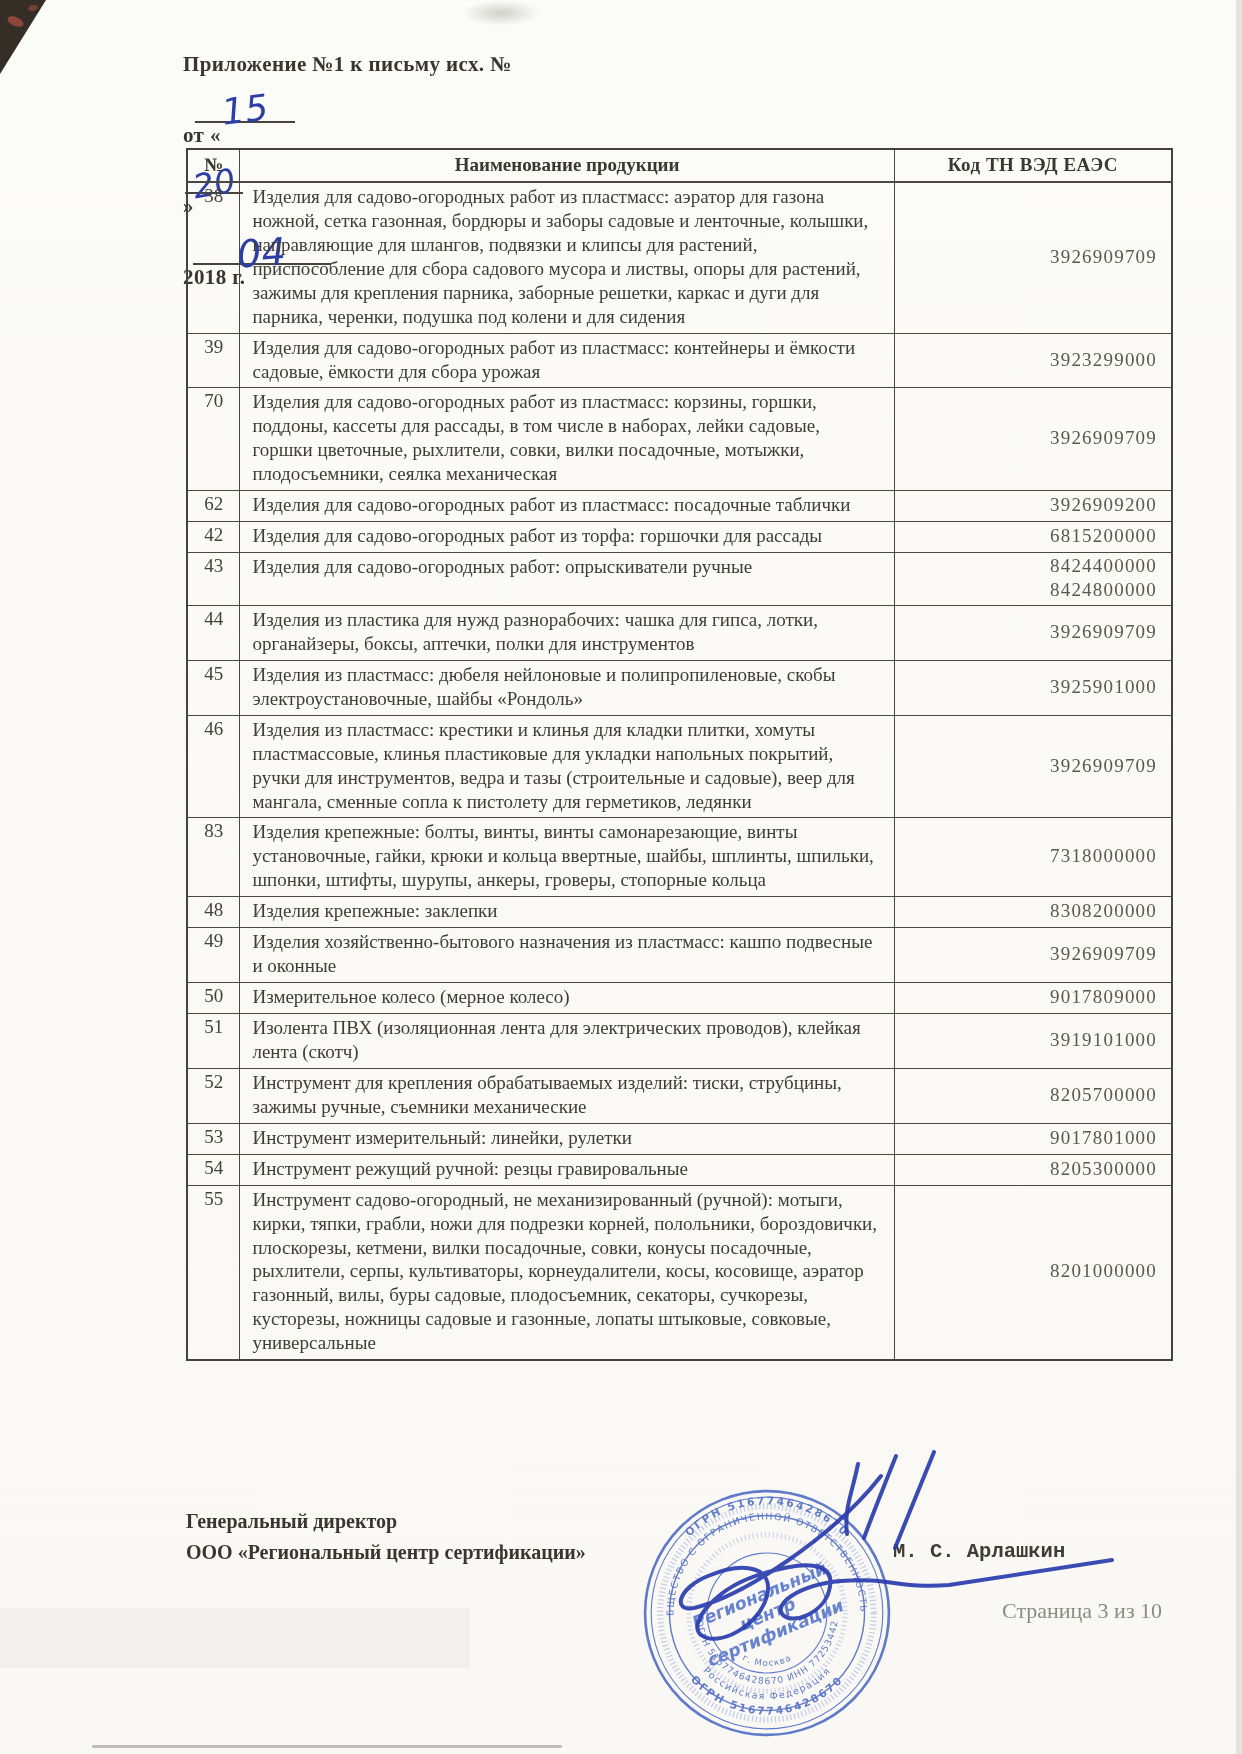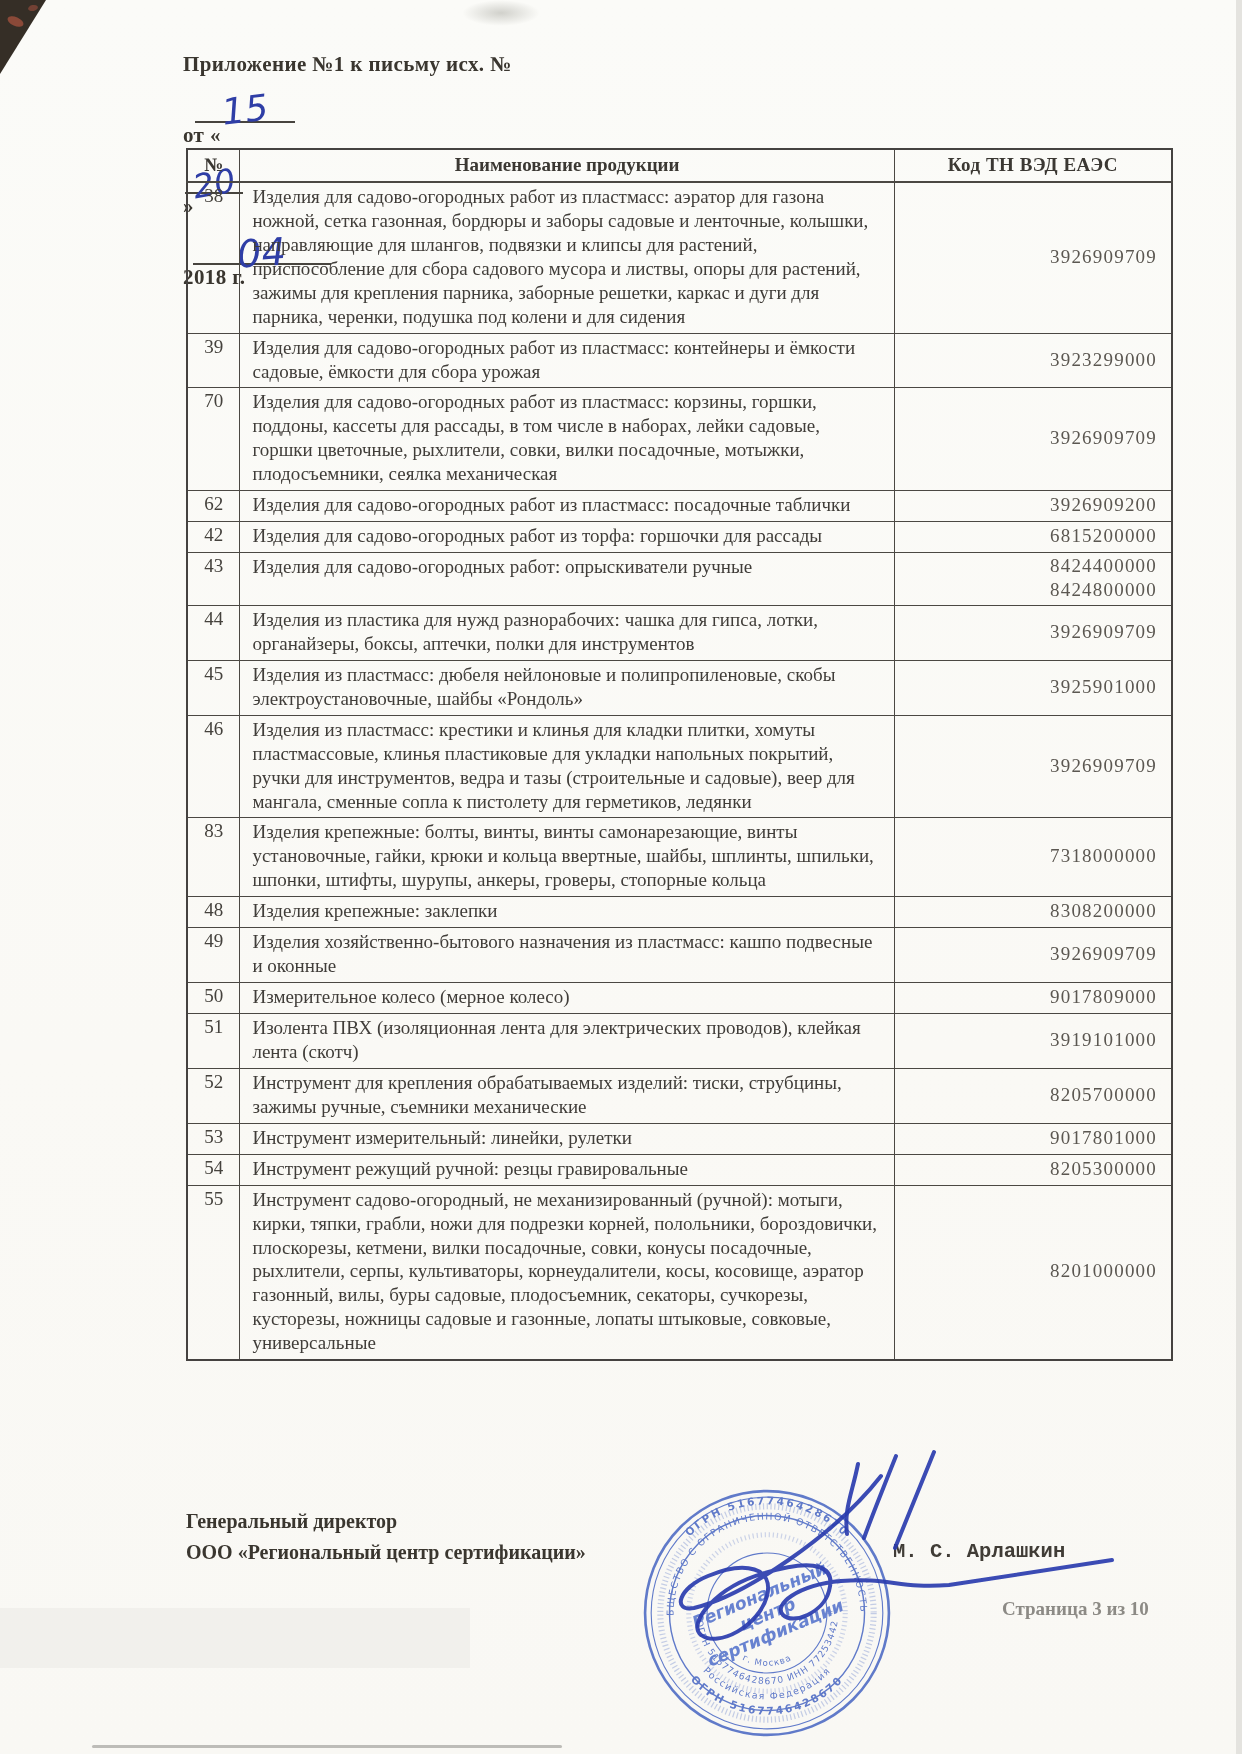--- a/index.html
+++ b/index.html
@@ -45,21 +45,21 @@
   th.h-code{color:#56524c;letter-spacing:.5px;}
   td.c-num{width:47px;text-align:center;vertical-align:top;padding:1px 2px 3px 2px;color:#45423d;}
   td.c-name{width:620px;vertical-align:top;padding:2px 16px 4px 12px;}
   td.c-code{width:258px;text-align:right;vertical-align:middle;padding:1px 14px 3px 2px;
             color:#5b5751;white-space:pre-line;letter-spacing:1.2px;}
 
   
   .footer-title{position:absolute;left:186px;top:1506px;font-weight:bold;font-size:20px;
                 color:#3a362f;line-height:1.55;}
   .signatory-name{position:absolute;left:893px;top:1540px;font-weight:bold;font-size:20.5px;color:#403c36;font-family:Liberation Mono, monospace;}
-  .page-indicator{position:absolute;left:1002px;top:1598px;font-size:19px;color:#8c8a85;font-weight:bold;}
+  .page-indicator{position:absolute;left:1002px;top:1598px;font-size:22px;color:#8c8a85;}
 
   
   .stamp{position:absolute;left:640px;top:1486px;width:254px;height:254px;opacity:.88;}
   .stamp svg{width:100%;height:100%;}
   .stamp text{font-family:"DejaVu Sans",sans-serif;fill:#4b69c4;}
   .stamp .ring-txt{font-size:10.5px;letter-spacing:2.2px;font-weight:bold;}
   .stamp .ring2-txt{font-size:9.3px;letter-spacing:1.4px;}
   .stamp .inner-txt{font-size:9px;letter-spacing:1px;}
   .stamp .moscow-txt{font-size:8.5px;letter-spacing:1px;}
   .stamp .center-txt{font-size:17px;font-style:italic;font-weight:bold;fill:#5472cc;}

